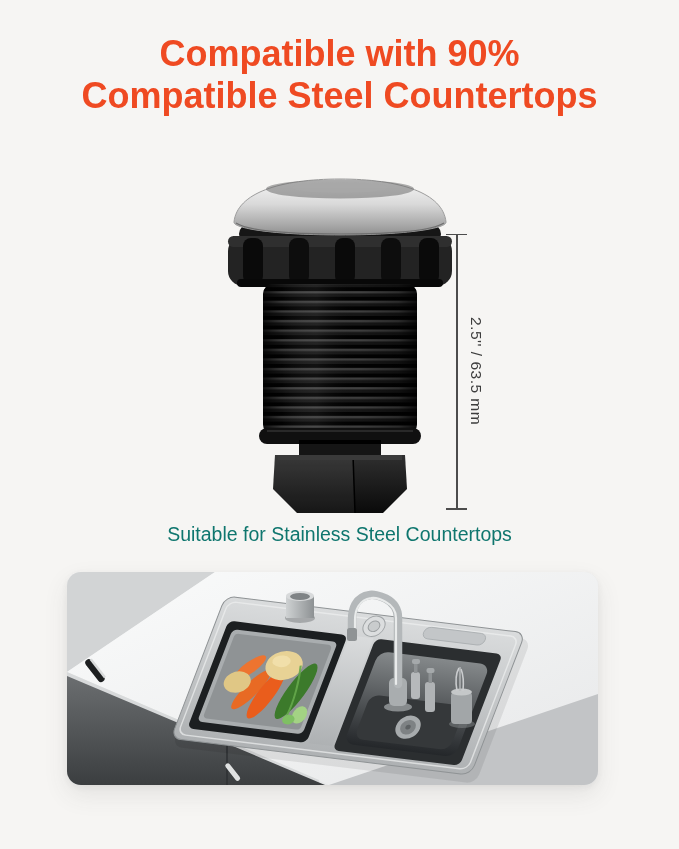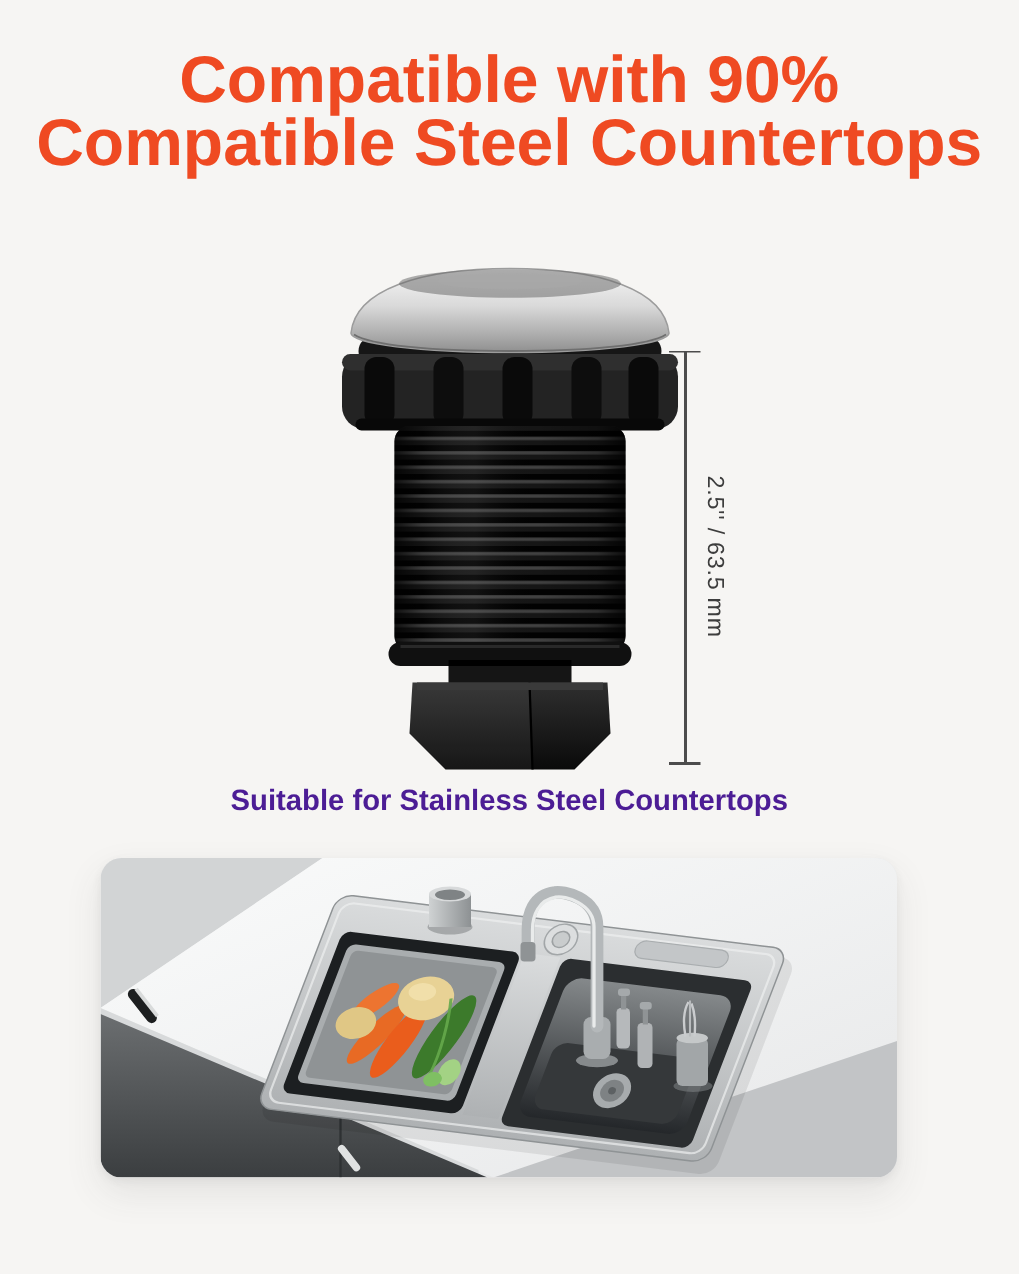--- a/index.html
+++ b/index.html
@@ -3,40 +3,40 @@
 <meta charset="utf-8">
 <style>
   html,body{margin:0;padding:0;}
   body{font-family:"Liberation Sans", sans-serif;}
   .canvas{
     position:relative;width:679px;height:849px;
     background:#f6f5f3;overflow:hidden;
   }
   .headline{
     position:absolute;top:33px;left:0;width:679px;margin:0;
-    text-align:center;font-size:44px;line-height:42px;font-weight:700;
+    text-align:center;font-size:36px;line-height:42px;font-weight:700;
     color:#ef4a22;letter-spacing:0px;
   }
   .product-wrap{position:absolute;left:215px;top:172px;width:250px;height:345px;}
   
   .m-line{position:absolute;left:456px;top:234px;width:1.5px;height:275px;background:#4c4c4c;}
   .m-cap{position:absolute;left:446px;width:21px;height:1.5px;background:#4c4c4c;}
   .m-cap.top{top:233.5px;}
   .m-cap.bot{top:508px;}
   .m-label{
     position:absolute;left:461px;top:234px;height:275px;width:30px;
     display:flex;align-items:center;justify-content:center;
   }
   .m-label span{
     writing-mode:vertical-rl;text-orientation:mixed;
     font-size:15.5px;color:#3d3d3d;letter-spacing:0.5px;white-space:nowrap;
   }
   .caption{
     position:absolute;top:523px;left:0;width:679px;margin:0;
-    text-align:center;font-size:19.5px;font-weight:700;color:#4c1d95;
+    text-align:center;font-size:19.5px;font-weight:400;color:#0f766e;
   }
   .photo{
     position:absolute;left:67px;top:572px;width:531px;height:213px;
     border-radius:14px;overflow:hidden;
     box-shadow:0 10px 24px rgba(70,70,70,.10), 0 2px 6px rgba(70,70,70,.07);
     background:#ececec;
   }
   svg{display:block;}
 </style>
 </head>

